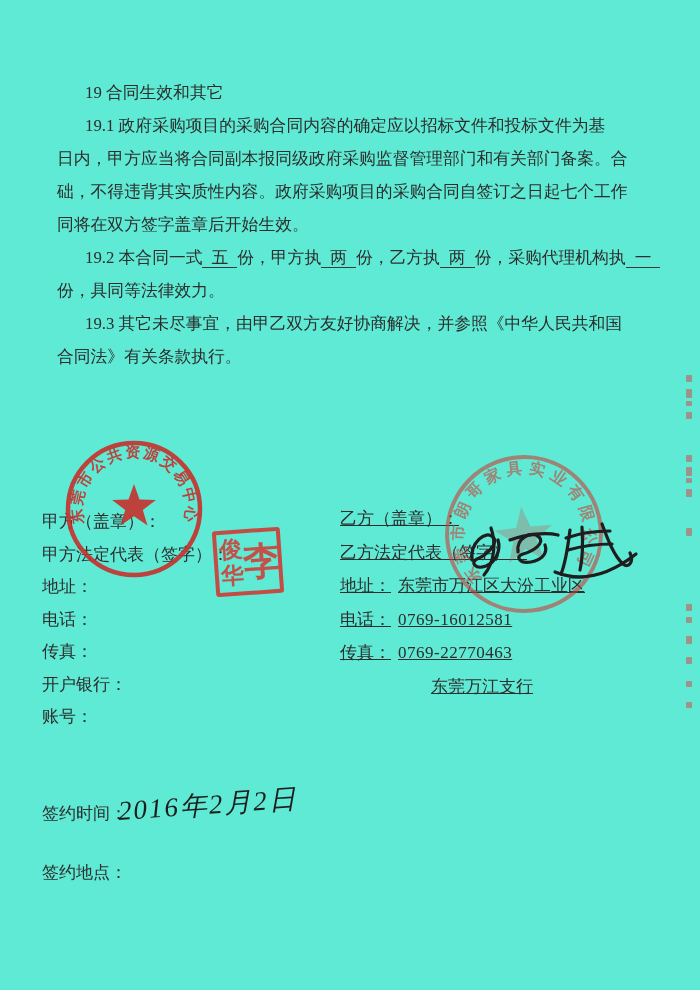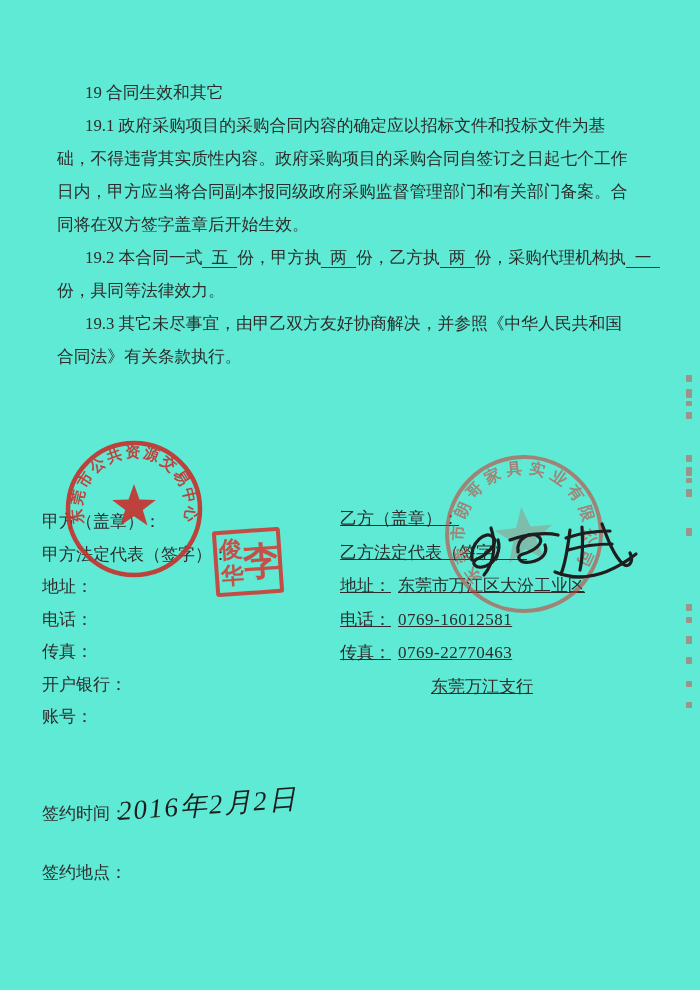--- a/index.html
+++ b/index.html
@@ -53,22 +53,22 @@
   }
 </style>
 </head>
 <body>
 
 <div class="page" id="page">
 
   <section class="clauses">
     <div class="line indent">19 合同生效和其它</div>
     <div class="line indent">19.1 政府采购项目的采购合同内容的确定应以招标文件和投标文件为基</div>
+    <div class="line">日内，甲方应当将合同副本报同级政府采购监督管理部门和有关部门备案。合</div>
     <div class="line">础，不得违背其实质性内容。政府采购项目的采购合同自签订之日起七个工作</div>
-    <div class="line">日内，甲方应当将合同副本报同级政府采购监督管理部门和有关部门备案。合</div>
     <div class="line">同将在双方签字盖章后开始生效。</div>
     <div class="line indent"><span>19.2 本合同一式</span><span class="u">五</span><span>份，甲方执</span><span class="u">两</span><span>份，乙方执</span><span class="u">两</span><span>份，采购代理机构执</span><span class="u">一</span></div>
     <div class="line">份，具同等法律效力。</div>
     <div class="line indent">19.3 其它未尽事宜，由甲乙双方友好协商解决，并参照《中华人民共和国</div>
     <div class="line">合同法》有关条款执行。</div>
   </section>
 
   <section class="party party-a">
     <div class="row"><span class="lbl">甲方（盖章）：</span></div>
     <div class="row"><span class="lbl">甲方法定代表（签字）：</span></div>

